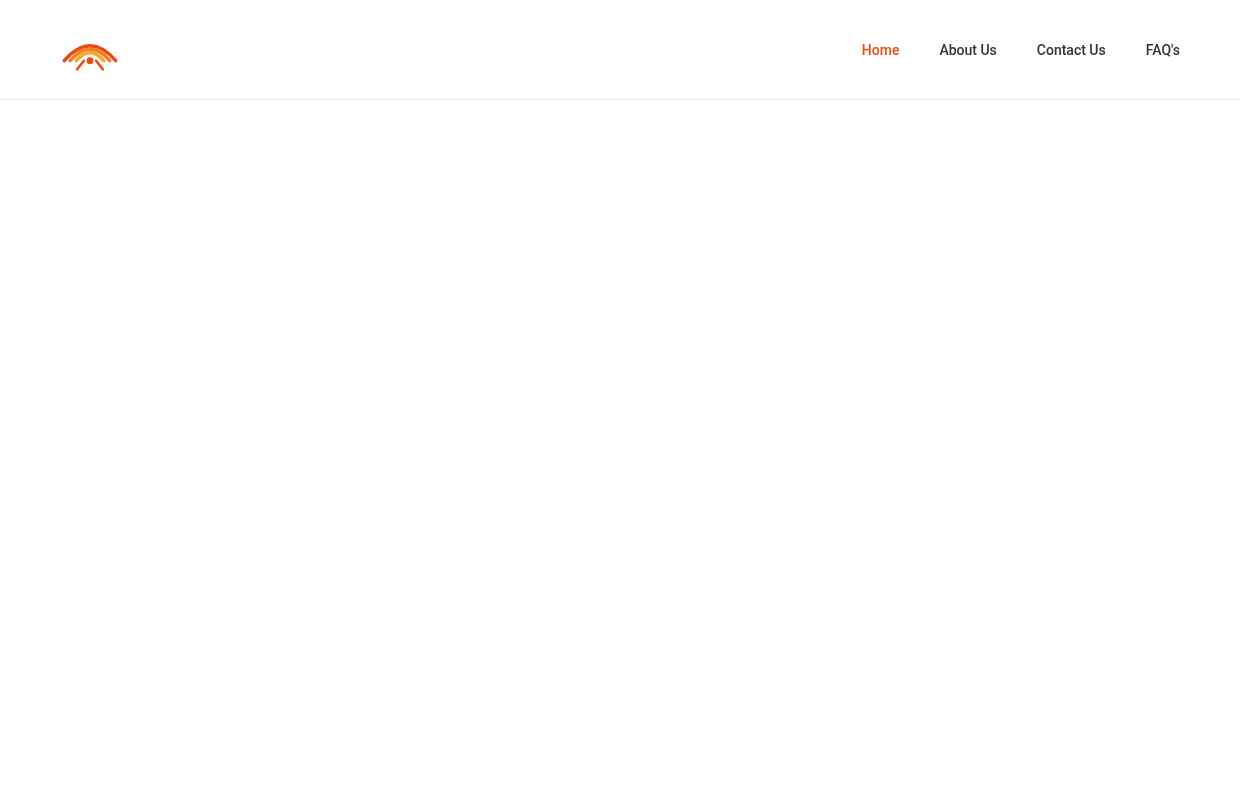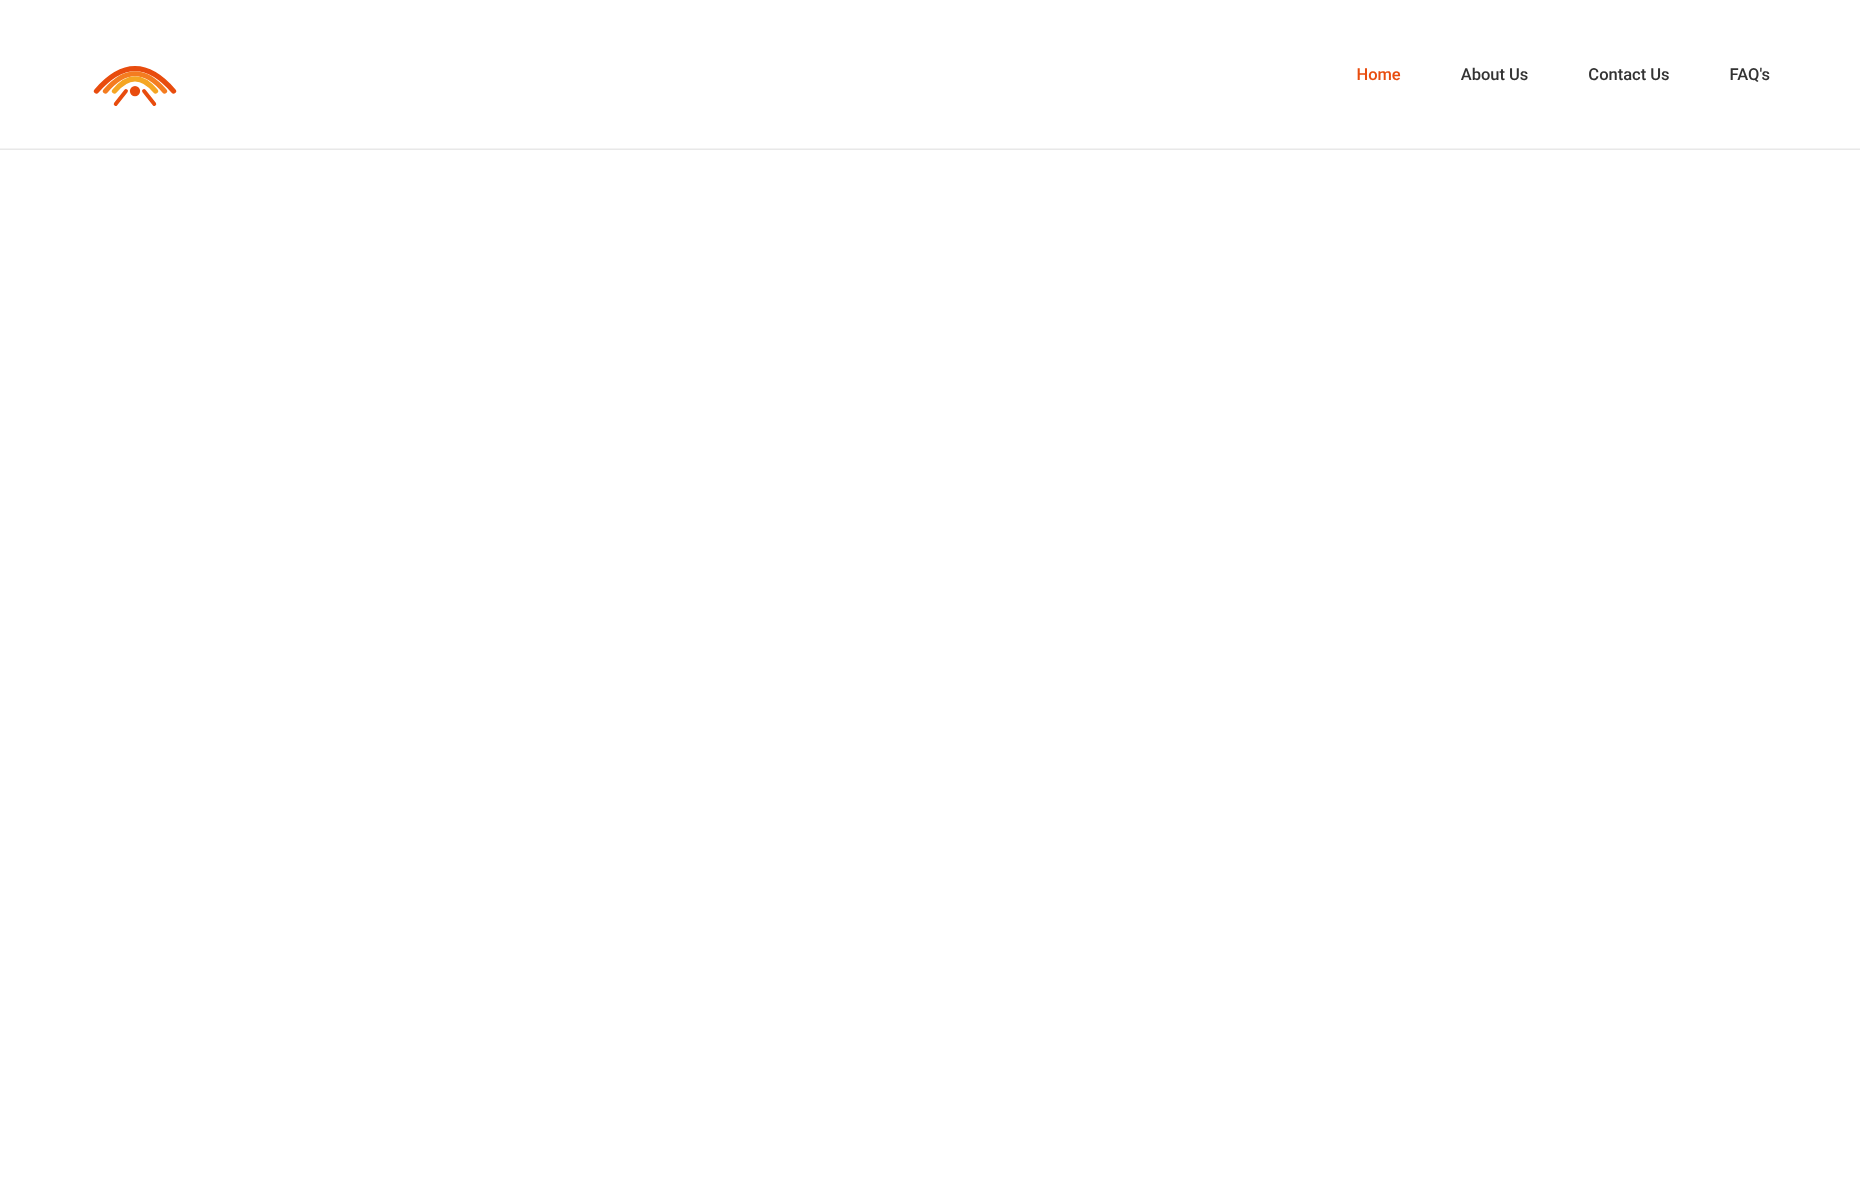--- a/index.html
+++ b/index.html
@@ -37,21 +37,21 @@
       height: 50px;
     }
 
     nav {
       display: flex;
       align-items: center;
       gap: 40px;
     }
 
     .nav-item {
-      font-size: 11px;
+      font-size: 14px;
       font-weight: 500;
       color: #333333;
       text-decoration: none;
       cursor: pointer;
       padding: 4px 0;
     }
 
     .nav-item.active {
       color: #e84c0e;
     }

